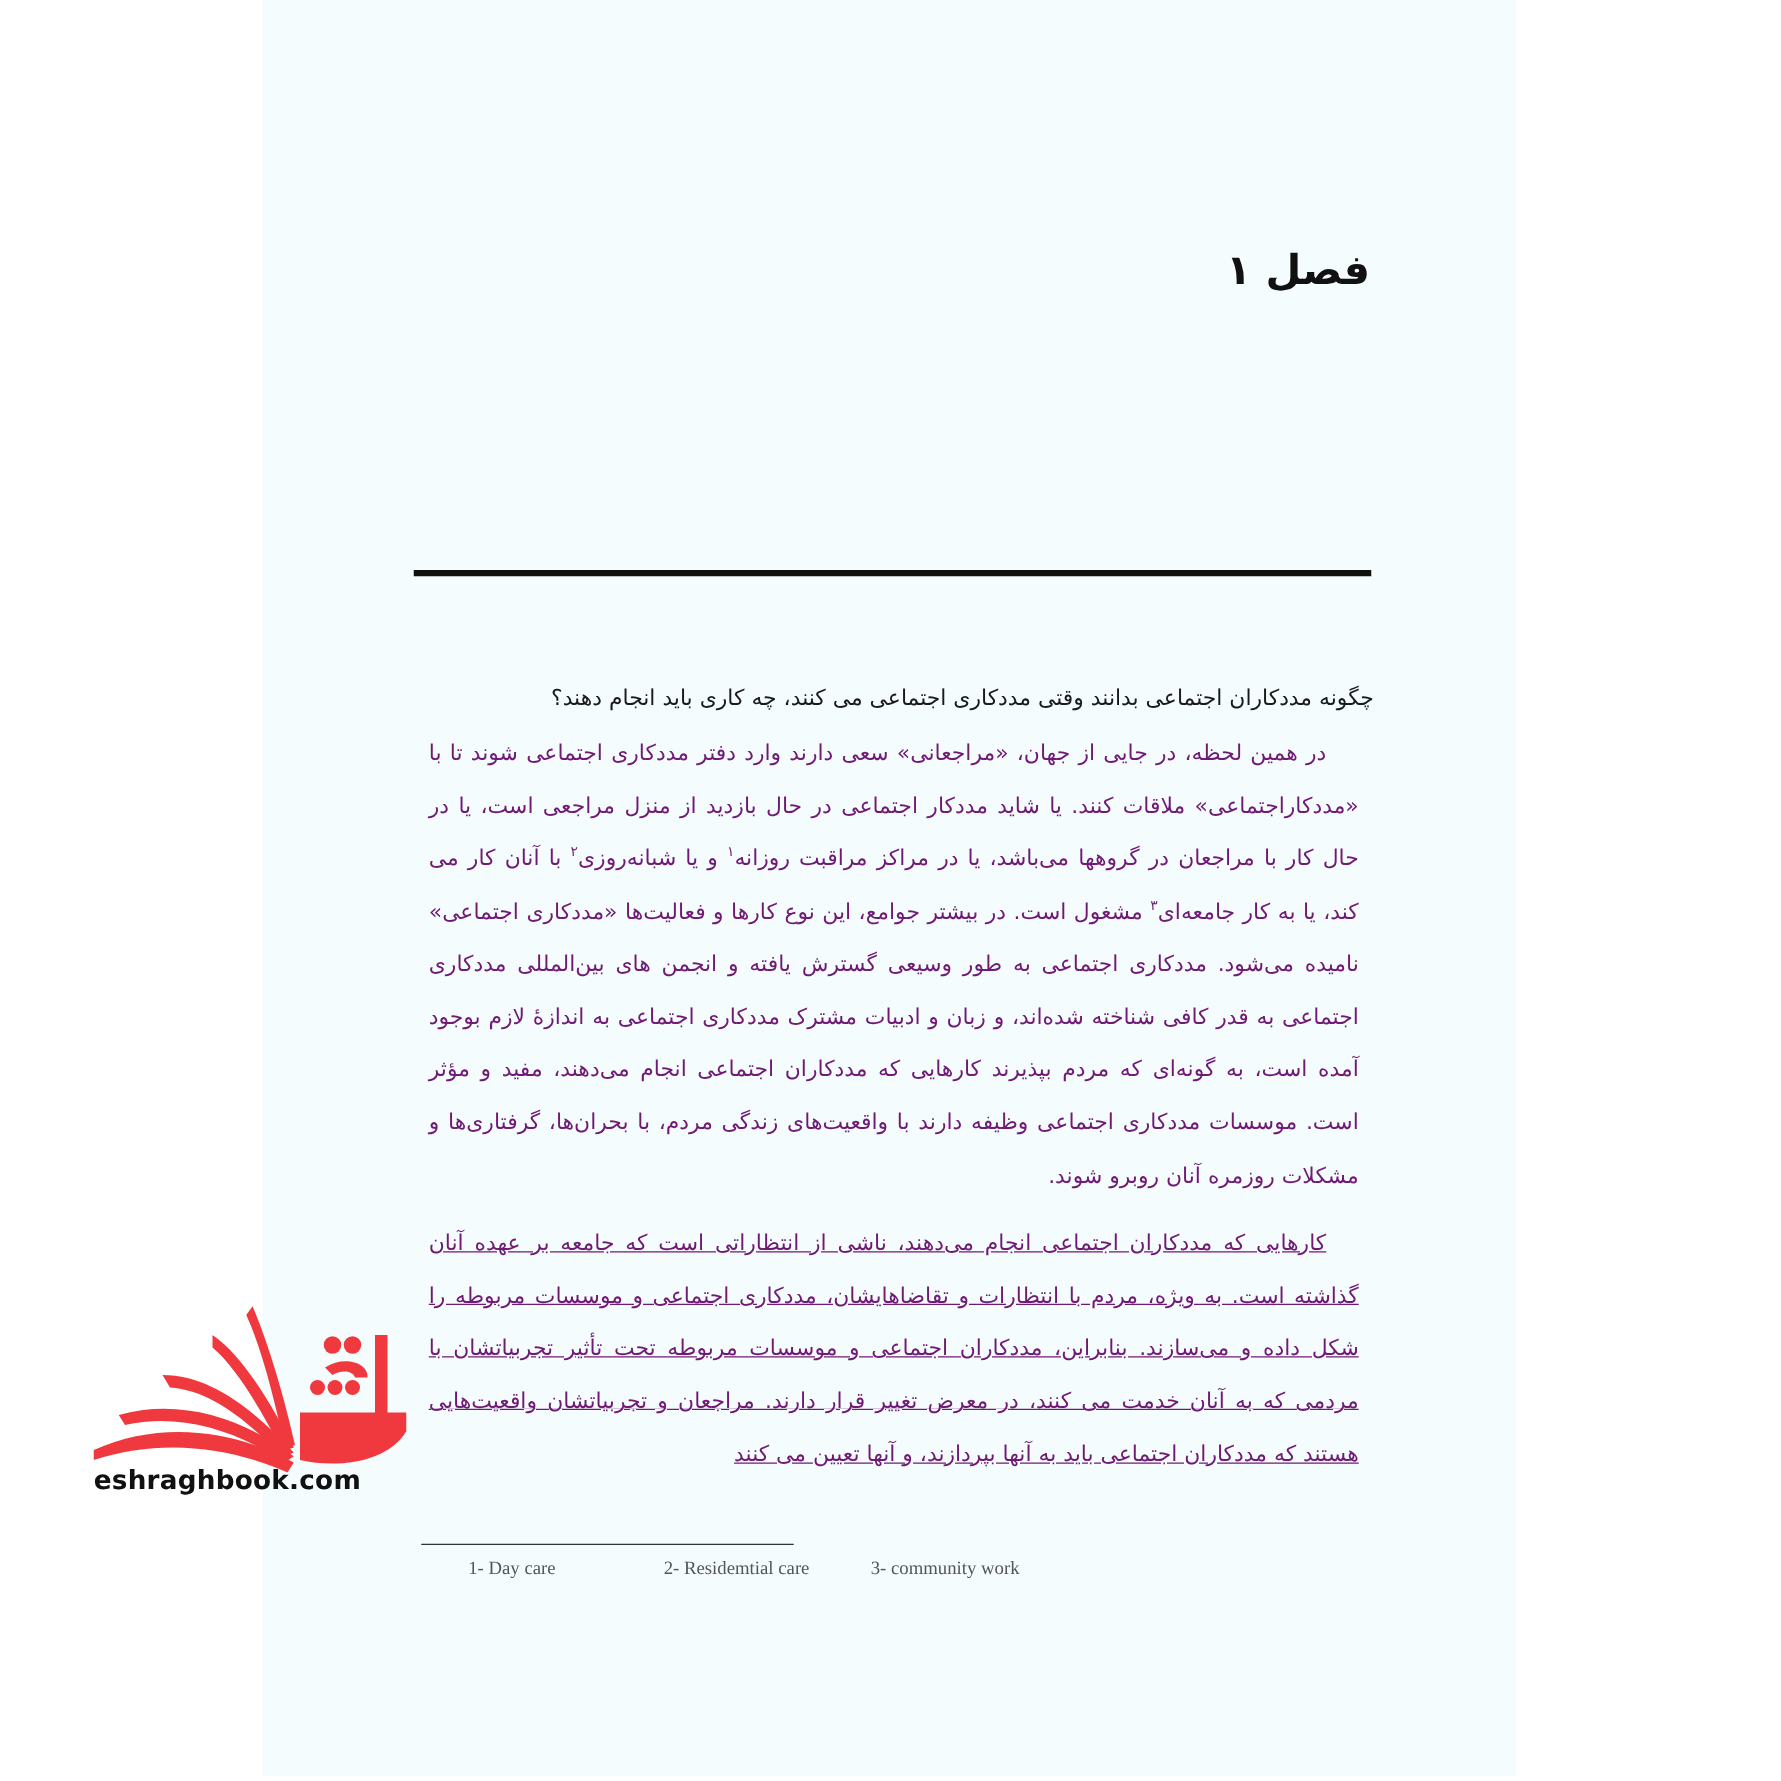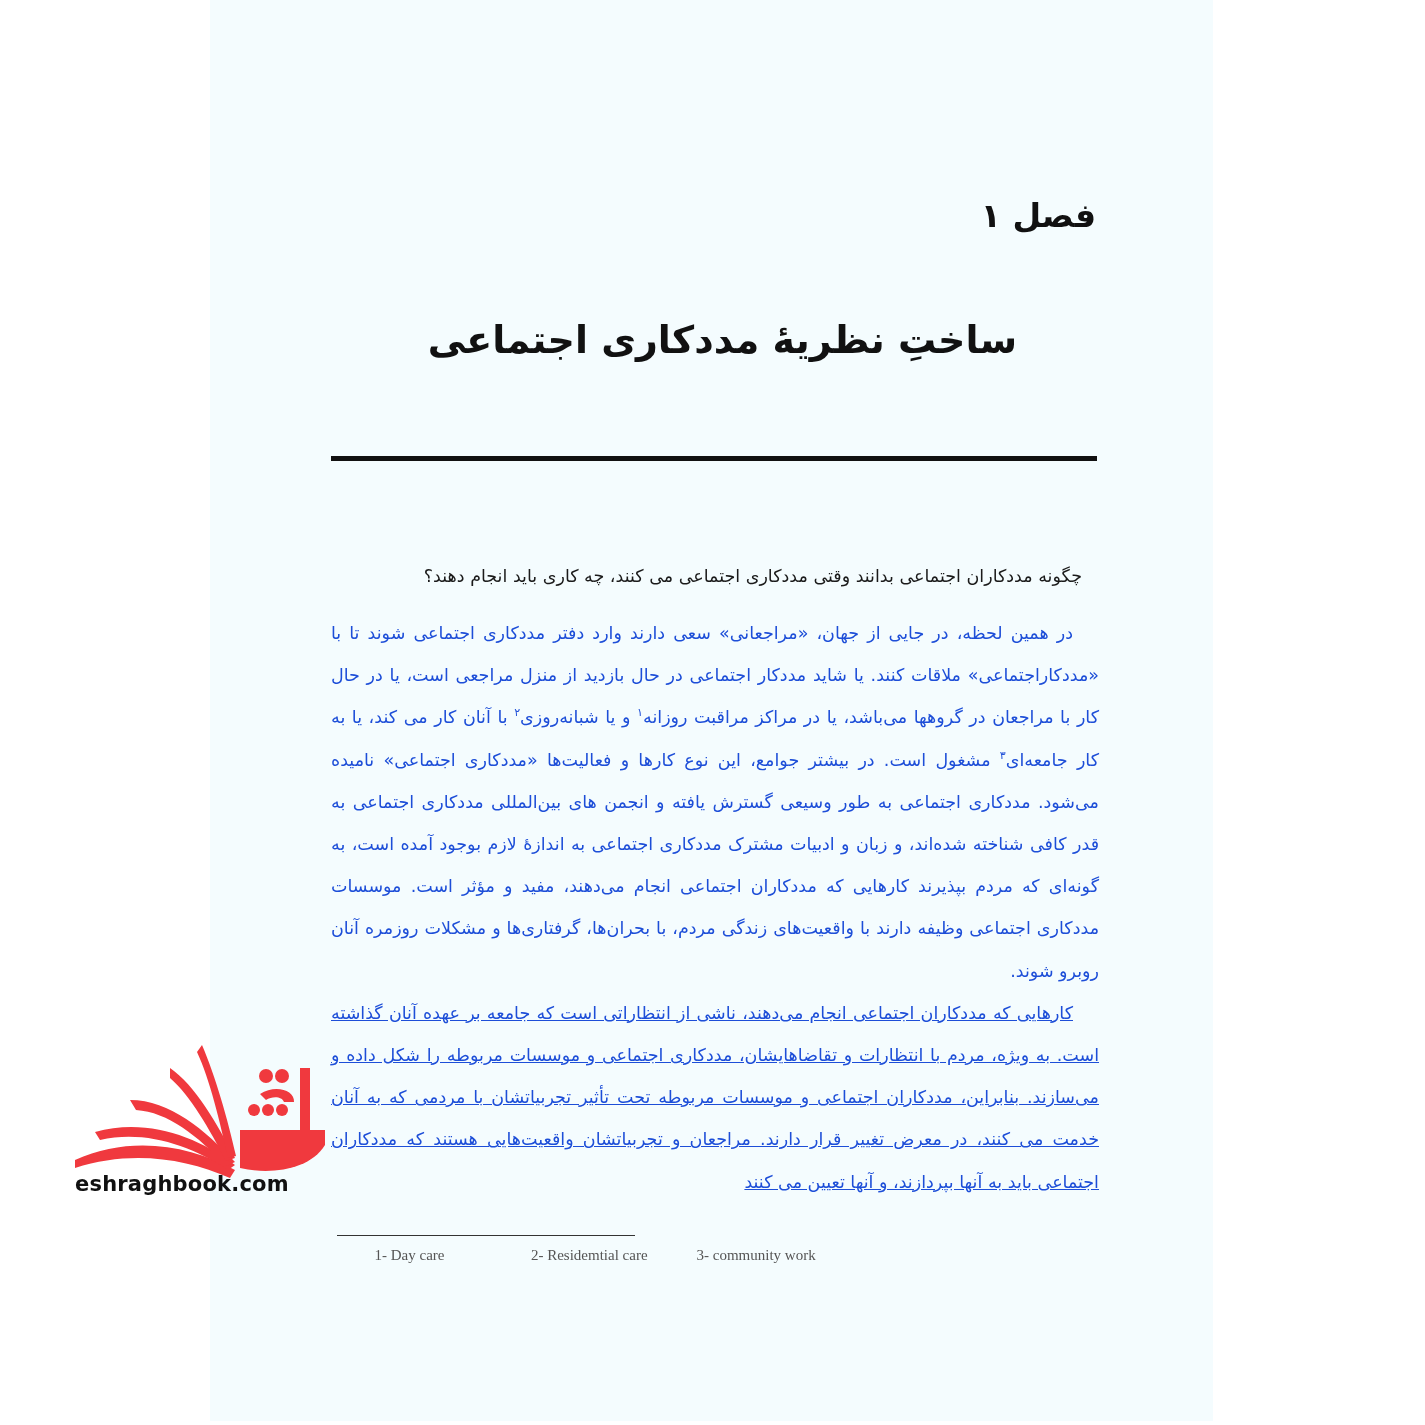--- a/index.html
+++ b/index.html
@@ -69,29 +69,29 @@
     .topics-heading {
       font-size: 21px;
       font-weight: bold;
       line-height: 34px;
       margin: 0;
       color: #111;
     }
     .topics-question {
       font-size: 17.5px;
       line-height: 38px;
-      margin: 17px;
+      margin: 0;
       color: #1a1a1a;
     }
     .para {
       font-size: 17.5px;
       line-height: 42.2px;
-      margin: 0;
+      margin: 12px;
       text-indent: 26px;
-      color: #1d4ed8;
+      color: #701a75;
       text-align-last: right;
     }
     .para + .para {
       margin-top: 0;
       text-decoration: underline;
     }
     .fn-ref {
       font-size: 11px;
       vertical-align: super;
       line-height: 0;
@@ -145,23 +145,20 @@
       letter-spacing: 0.2px;
     }
   </style>
 </head>
 <body>
 
 <div class="page">
 
   <div class="chapter-label">فصل ۱</div>
 
-  <div class="chapter-title">
-    <span>ساختِ نظریهٔ مددکاری اجتماعی</span>
-  </div>
 
   <div class="title-rule"></div>
 
   <div class="content">
     <p class="topics-question">چگونه مددکاران اجتماعی بدانند وقتی مددکاری اجتماعی می کنند، چه کاری باید انجام دهند؟</p>
 
     <p class="para" style="margin-top:4px;">
       <span>در همین لحظه، در جایی از جهان، «مراجعانی» سعی دارند وارد دفتر مددکاری اجتماعی شوند تا با «مددکاراجتماعی» ملاقات کنند. یا شاید مددکار اجتماعی در حال بازدید از منزل مراجعی است، یا در حال کار با مراجعان در گروهها می‌باشد، یا در مراکز مراقبت روزانه</span><sup class="fn-ref">۱</sup><span> و یا شبانه‌روزی</span><sup class="fn-ref">۲</sup><span> با آنان کار می کند، یا به کار جامعه‌ای</span><sup class="fn-ref">۳</sup><span> مشغول است. در بیشتر جوامع، این نوع کارها و فعالیت‌ها «مددکاری اجتماعی» نامیده می‌شود. مددکاری اجتماعی به طور وسیعی گسترش یافته و انجمن های بین‌المللی مددکاری اجتماعی به قدر کافی شناخته شده‌اند، و زبان و ادبیات مشترک مددکاری اجتماعی به اندازهٔ لازم بوجود آمده است، به گونه‌ای که مردم بپذیرند کارهایی که مددکاران اجتماعی انجام می‌دهند، مفید و مؤثر است. موسسات مددکاری اجتماعی وظیفه دارند با واقعیت‌های زندگی مردم، با بحران‌ها، گرفتاری‌ها و مشکلات روزمره آنان روبرو شوند.</span>
     </p>
 

